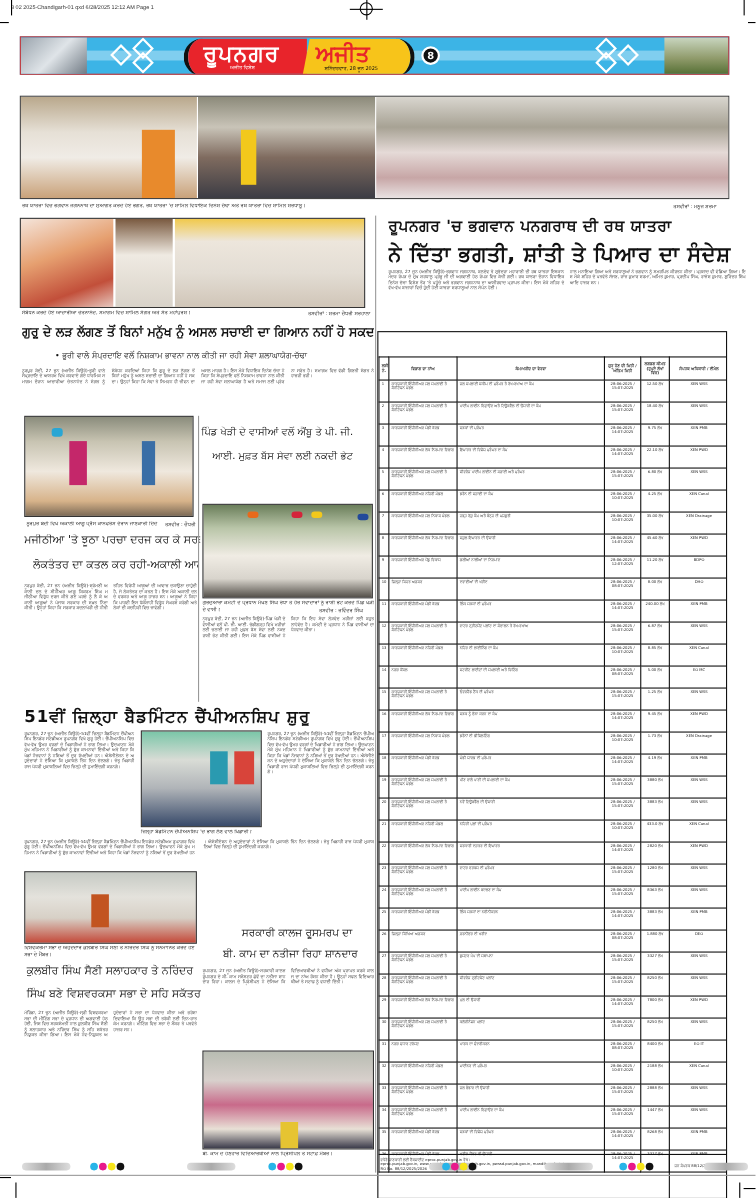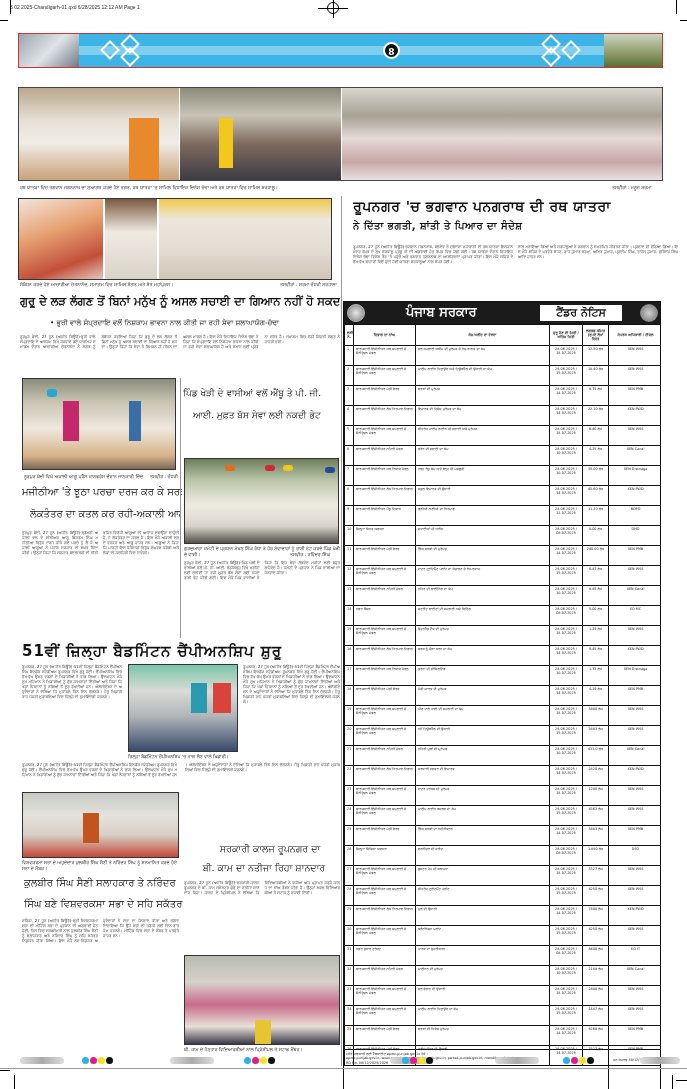--- a/index.html
+++ b/index.html
@@ -59,20 +59,28 @@
 
 <div class="abs mast">
   <div class="abs pic-l"></div>
   <div class="abs band"></div>
   <div class="abs diam" style="left:84px;top:9px"></div>
   <div class="abs diam" style="left:104px;top:3px"></div>
   <div class="abs diam" style="left:104px;top:16px"></div>
   <div class="abs diam" style="left:545px;top:9px"></div>
   <div class="abs diam" style="left:525px;top:3px"></div>
   <div class="abs diam" style="left:525px;top:16px"></div>
+  <div class="abs pill">
+    <div class="abs red"></div>
+    <div class="abs yel"></div>
+    <div class="abs t1">ਰੂਪਨਗਰ</div>
+    <div class="abs t2">ਅਜੀਤ</div>
+    <div class="abs sub1">ਅਜੀਤ ਵਿਸ਼ੇਸ਼</div>
+    <div class="abs sub2">ਸ਼ਨਿੱਚਰਵਾਰ, 28 ਜੂਨ 2025</div>
+  </div>
   <div class="abs pgno">8</div>
   <div class="abs pic-r"></div>
 </div>
 
 <div class="abs photo" style="left:18px;top:87px;width:645px;height:94px;border:1px solid #444">
   <div class="abs" style="left:0;top:0;width:160px;height:92px;background:linear-gradient(180deg,#b9a88c 0%,#e6e0d6 35%,#f0ece6 60%,#c9a27a 100%)"></div>
   <div class="abs" style="left:110px;top:30px;width:30px;height:62px;background:#e88a2c"></div>
   <div class="abs" style="left:161px;top:0;width:161px;height:92px;background:linear-gradient(180deg,#8c8a7a 0%,#c9c4b8 30%,#7f6b5f 60%,#3c3c44 100%)"></div>
   <div class="abs" style="left:200px;top:30px;width:14px;height:50px;background:#f2c81c"></div>
   <div class="abs" style="left:323px;top:0;width:322px;height:92px;background:linear-gradient(180deg,#d9d6cf 0%,#a7a294 30%,#e5dad7 55%,#c7a6a6 80%,#e9e2e2 100%)"></div>
@@ -85,21 +93,21 @@
   <div class="abs" style="left:86px;top:0;width:52px;height:82px;background:linear-gradient(180deg,#7a5a40 0%,#efeae2 40%,#d8d2c8 100%)"></div>
   <div class="abs" style="left:140px;top:0;width:174px;height:82px;background:linear-gradient(180deg,#f1c94c 0%,#ede6dc 25%,#e3ddd4 60%,#cfc4b6 100%)"></div>
 </div>
 <div class="abs cap" style="left:20px;top:282px;width:250px">ਸੰਬੋਧਨ ਕਰਦੇ ਹੋਏ ਆਚਾਰੀਆ ਚੇਤਨਾਨੰਦ, ਸਮਾਗਮ ਵਿਚ ਸ਼ਾਮਿਲ ਸੰਗਤ ਅਤੇ ਸੰਤ ਮਹਾਂਪੁਰਸ਼।</div>
 <div class="abs credit" style="left:280px;top:282px;width:60px;white-space:nowrap;overflow:hidden">ਤਸਵੀਰਾਂ : ਸ਼ਰਮਾ ਚੌਧਰੀ ਸਰਹਾਲਾ</div>
 <div class="abs hl" style="left:20px;top:294px;width:320px;font-size:11.5px">ਗੁਰੂ ਦੇ ਲੜ ਲੱਗਣ ਤੋਂ ਬਿਨਾਂ ਮਨੁੱਖ ਨੂੰ ਅਸਲ ਸਚਾਈ ਦਾ ਗਿਆਨ ਨਹੀਂ ਹੋ ਸਕਦਾ-ਆਚਾਰਿਆ ਚੇਤਨਾਨੰਦ</div>
 <div class="abs hl" style="left:50px;top:318px;width:290px;font-size:7.2px;font-weight:normal">• ਭੂਰੀ ਵਾਲੇ ਸੰਪ੍ਰਦਾਇ ਵਲੋਂ ਨਿਸ਼ਕਾਮ ਭਾਵਨਾ ਨਾਲ ਕੀਤੀ ਜਾ ਰਹੀ ਸੇਵਾ ਸ਼ਲਾਘਾਯੋਗ-ਚੱਢਾ</div>
 <div class="abs body" style="left:20px;top:334px;width:320px;height:43px;column-count:4;column-gap:6px">ਨੂਰਪੁਰ ਬੇਦੀ, 27 ਜੂਨ (ਅਜੀਤ ਬਿਊਰੋ)-ਭੂਰੀ ਵਾਲੇ ਸੰਪ੍ਰਦਾਇ ਦੇ ਆਸ਼ਰਮ ਵਿਖੇ ਕਰਵਾਏ ਗਏ ਧਾਰਮਿਕ ਸਮਾਗਮ ਦੌਰਾਨ ਆਚਾਰੀਆ ਚੇਤਨਾਨੰਦ ਨੇ ਸੰਗਤ ਨੂੰ ਸੰਬੋਧਨ ਕਰਦਿਆਂ ਕਿਹਾ ਕਿ ਗੁਰੂ ਦੇ ਲੜ ਲੱਗਣ ਤੋਂ ਬਿਨਾਂ ਮਨੁੱਖ ਨੂੰ ਅਸਲ ਸਚਾਈ ਦਾ ਗਿਆਨ ਨਹੀਂ ਹੋ ਸਕਦਾ। ਉਨ੍ਹਾਂ ਕਿਹਾ ਕਿ ਸੇਵਾ ਤੇ ਸਿਮਰਨ ਹੀ ਜੀਵਨ ਦਾ ਅਸਲ ਮਾਰਗ ਹੈ। ਇਸ ਮੌਕੇ ਵਿਧਾਇਕ ਦਿਨੇਸ਼ ਚੱਢਾ ਨੇ ਕਿਹਾ ਕਿ ਸੰਪ੍ਰਦਾਇ ਵਲੋਂ ਨਿਸ਼ਕਾਮ ਭਾਵਨਾ ਨਾਲ ਕੀਤੀ ਜਾ ਰਹੀ ਸੇਵਾ ਸ਼ਲਾਘਾਯੋਗ ਹੈ ਅਤੇ ਸਮਾਜ ਲਈ ਪ੍ਰੇਰਨਾ ਸਰੋਤ ਹੈ। ਸਮਾਗਮ ਵਿਚ ਵੱਡੀ ਗਿਣਤੀ ਸੰਗਤ ਨੇ ਹਾਜ਼ਰੀ ਭਰੀ।</div>
 
 <div class="abs hl" style="left:353px;top:198px;width:330px;font-size:14px;letter-spacing:.5px">ਰੂਪਨਗਰ 'ਚ ਭਗਵਾਨ ਪਨਗਰਾਥ ਦੀ ਰਥ ਯਾਤਰਾ</div>
-<div class="abs hl" style="left:353px;top:220px;width:330px;font-size:10px;letter-spacing:.5px">ਨੇ ਦਿੱਤਾ ਭਗਤੀ, ਸ਼ਾਂਤੀ ਤੇ ਪਿਆਰ ਦਾ ਸੰਦੇਸ਼</div>
+<div class="abs hl" style="left:353px;top:220px;width:330px;font-size:19px;letter-spacing:.5px">ਨੇ ਦਿੱਤਾ ਭਗਤੀ, ਸ਼ਾਂਤੀ ਤੇ ਪਿਆਰ ਦਾ ਸੰਦੇਸ਼</div>
 <div class="abs body" style="left:353px;top:244px;width:160px;height:50px">ਰੂਪਨਗਰ, 27 ਜੂਨ (ਅਜੀਤ ਬਿਊਰੋ)-ਭਗਵਾਨ ਜਗਨਨਾਥ, ਬਲਦੇਵ ਤੇ ਸੁਭੱਦਰਾ ਮਹਾਰਾਣੀ ਦੀ ਰਥ ਯਾਤਰਾ ਇਸਕਾਨ ਮੰਦਰ ਰੋਪੜ ਦੇ ਮੁੱਖ ਸ਼ਰਧਾਲੂ ਪ੍ਰਭੂ ਜੀ ਦੀ ਅਗਵਾਈ ਹੇਠ ਰੋਪੜ ਵਿਚ ਕੱਢੀ ਗਈ। ਰਥ ਯਾਤਰਾ ਦੌਰਾਨ ਵਿਧਾਇਕ ਦਿਨੇਸ਼ ਚੱਢਾ ਵਿਸ਼ੇਸ਼ ਤੌਰ 'ਤੇ ਪਹੁੰਚੇ ਅਤੇ ਭਗਵਾਨ ਜਗਨਨਾਥ ਦਾ ਆਸ਼ੀਰਵਾਦ ਪ੍ਰਾਪਤ ਕੀਤਾ। ਇਸ ਮੌਕੇ ਸ਼ਹਿਰ ਦੇ ਵੱਖ-ਵੱਖ ਬਾਜ਼ਾਰਾਂ ਵਿਚੋਂ ਹੁੰਦੀ ਹੋਈ ਯਾਤਰਾ ਸ਼ਰਧਾਲੂਆਂ ਨਾਲ ਸੰਪੰਨ ਹੋਈ।</div>
 <div class="abs body" style="left:518px;top:244px;width:160px;height:50px">ਨਾਲ ਮਨਾਇਆ ਗਿਆ ਅਤੇ ਸ਼ਰਧਾਲੂਆਂ ਨੇ ਭਗਵਾਨ ਨੂੰ ਸਮਰਪਿਤ ਕੀਰਤਨ ਕੀਤਾ। ਪ੍ਰਸ਼ਾਦ ਵੀ ਵੰਡਿਆ ਗਿਆ। ਇਸ ਮੌਕੇ ਸ਼ਹਿਰ ਦੇ ਪਤਵੰਤੇ ਸੱਜਣ, ਰਾਜ ਕੁਮਾਰ ਸ਼ਰਮਾ, ਅਮਿਤ ਕੁਮਾਰ, ਪ੍ਰਦੀਪ ਸਿੰਘ, ਰਾਜੇਸ਼ ਕੁਮਾਰ, ਸੁਰਿੰਦਰ ਸਿੰਘ ਆਦਿ ਹਾਜ਼ਰ ਸਨ।</div>
 
 <div class="abs photo" style="left:22px;top:378px;width:154px;height:92px;background:linear-gradient(180deg,#8a8c7c 0%,#c8c4b2 25%,#efe8de 55%,#d7b38a 85%,#7c6a56 100%)">
   <div class="abs" style="left:24px;top:10px;width:10px;height:8px;background:#2aa6d4;border-radius:3px"></div>
   <div class="abs" style="left:40px;top:22px;width:16px;height:40px;background:#c4276a"></div>
   <div class="abs" style="left:106px;top:22px;width:12px;height:40px;background:#3a6ea6"></div>
 </div>
 <div class="abs cap" style="left:24px;top:474px;width:120px">ਨੂਰਪੁਰ ਬੇਦੀ ਵਿਖੇ ਅਕਾਲੀ ਆਗੂ ਪ੍ਰੈੱਸ ਕਾਨਫਰੰਸ ਦੌਰਾਨ ਜਾਣਕਾਰੀ ਦਿੰਦੇ ਹੋਏ।</div>
 <div class="abs credit" style="left:150px;top:474px">ਤਸਵੀਰ : ਚੌਧਰੀ</div>
@@ -131,35 +139,29 @@
 <div class="abs body" style="left:22px;top:762px;width:318px;height:26px;column-count:2;column-gap:8px">ਰੂਪਨਗਰ, 27 ਜੂਨ (ਅਜੀਤ ਬਿਊਰੋ)-51ਵੀਂ ਜ਼ਿਲ੍ਹਾ ਬੈਡਮਿੰਟਨ ਚੈਂਪੀਅਨਸ਼ਿਪ ਇਨਡੋਰ ਸਟੇਡੀਅਮ ਰੂਪਨਗਰ ਵਿਖੇ ਸ਼ੁਰੂ ਹੋਈ। ਚੈਂਪੀਅਨਸ਼ਿਪ ਵਿਚ ਵੱਖ-ਵੱਖ ਉਮਰ ਵਰਗਾਂ ਦੇ ਖਿਡਾਰੀਆਂ ਨੇ ਭਾਗ ਲਿਆ। ਉਦਘਾਟਨ ਮੌਕੇ ਮੁੱਖ ਮਹਿਮਾਨ ਨੇ ਖਿਡਾਰੀਆਂ ਨੂੰ ਸ਼ੁੱਭ ਕਾਮਨਾਵਾਂ ਦਿੱਤੀਆਂ ਅਤੇ ਕਿਹਾ ਕਿ ਖੇਡਾਂ ਨੌਜਵਾਨਾਂ ਨੂੰ ਨਸ਼ਿਆਂ ਤੋਂ ਦੂਰ ਰੱਖਦੀਆਂ ਹਨ। ਐਸੋਸੀਏਸ਼ਨ ਦੇ ਅਹੁਦੇਦਾਰਾਂ ਨੇ ਦੱਸਿਆ ਕਿ ਮੁਕਾਬਲੇ ਤਿੰਨ ਦਿਨ ਚੱਲਣਗੇ। ਜੇਤੂ ਖਿਡਾਰੀ ਰਾਜ ਪੱਧਰੀ ਮੁਕਾਬਲਿਆਂ ਵਿਚ ਜ਼ਿਲ੍ਹੇ ਦੀ ਨੁਮਾਇੰਦਗੀ ਕਰਨਗੇ।</div>
 
 <div class="abs photo" style="left:22px;top:792px;width:157px;height:66px;background:linear-gradient(180deg,#c6cac4 0%,#e4e2dc 35%,#d7d0c6 65%,#c44a3a 100%)">
   <div class="abs" style="left:60px;top:20px;width:16px;height:30px;background:#c25420"></div>
 </div>
 <div class="abs cap" style="left:22px;top:860px;width:160px;white-space:normal;height:12px">ਵਿਸ਼ਵਕਰਮਾ ਸਭਾ ਦੇ ਅਹੁਦੇਦਾਰ ਕੁਲਬੀਰ ਸਿੰਘ ਸੈਣੀ ਤੇ ਨਰਿੰਦਰ ਸਿੰਘ ਨੂੰ ਸਨਮਾਨਿਤ ਕਰਦੇ ਹੋਏ ਸਭਾ ਦੇ ਮੈਂਬਰ।</div>
 <div class="abs hl" style="left:24px;top:877px;width:160px;font-size:10px;font-weight:normal">ਕੁਲਬੀਰ ਸਿੰਘ ਸੈਣੀ ਸਲਾਹਕਾਰ ਤੇ ਨਰਿੰਦਰ</div>
 <div class="abs hl" style="left:24px;top:898px;width:160px;font-size:10px;font-weight:normal">ਸਿੰਘ ਬਣੇ ਵਿਸ਼ਵਰਕਸਾ ਸਭਾ ਦੇ ਸਹਿ ਸਕੱਤਰ</div>
 <div class="abs body" style="left:22px;top:918px;width:157px;height:132px;column-count:2;column-gap:5px">ਮੋਰਿੰਡਾ, 27 ਜੂਨ (ਅਜੀਤ ਬਿਊਰੋ)-ਸ੍ਰੀ ਵਿਸ਼ਵਕਰਮਾ ਸਭਾ ਦੀ ਮੀਟਿੰਗ ਸਭਾ ਦੇ ਪ੍ਰਧਾਨ ਦੀ ਅਗਵਾਈ ਹੇਠ ਹੋਈ, ਜਿਸ ਵਿਚ ਸਰਬਸੰਮਤੀ ਨਾਲ ਕੁਲਬੀਰ ਸਿੰਘ ਸੈਣੀ ਨੂੰ ਸਲਾਹਕਾਰ ਅਤੇ ਨਰਿੰਦਰ ਸਿੰਘ ਨੂੰ ਸਹਿ ਸਕੱਤਰ ਨਿਯੁਕਤ ਕੀਤਾ ਗਿਆ। ਇਸ ਮੌਕੇ ਨਵ-ਨਿਯੁਕਤ ਅਹੁਦੇਦਾਰਾਂ ਨੇ ਸਭਾ ਦਾ ਧੰਨਵਾਦ ਕੀਤਾ ਅਤੇ ਭਰੋਸਾ ਦਿਵਾਇਆ ਕਿ ਉਹ ਸਭਾ ਦੀ ਤਰੱਕੀ ਲਈ ਦਿਨ-ਰਾਤ ਕੰਮ ਕਰਨਗੇ। ਮੀਟਿੰਗ ਵਿਚ ਸਭਾ ਦੇ ਮੈਂਬਰ ਤੇ ਪਤਵੰਤੇ ਹਾਜ਼ਰ ਸਨ।</div>
 
-<div class="abs hl" style="left:200px;top:843px;width:140px;font-size:9.5px;font-weight:normal;text-align:center">ਸਰਕਾਰੀ ਕਾਲਜ ਰੂਪਨਗਰ ਦਾ</div>
+<div class="abs hl" style="left:200px;top:843px;width:140px;font-size:9.5px;font-weight:normal;text-align:center">ਸਰਕਾਰੀ ਕਾਲਜ ਰੂਸਮਰਪ ਦਾ</div>
 <div class="abs hl" style="left:188px;top:862px;width:152px;font-size:9.5px;font-weight:normal;text-align:center">ਬੀ. ਕਾਮ ਦਾ ਨਤੀਜਾ ਰਿਹਾ ਸ਼ਾਨਦਾਰ</div>
 <div class="abs body" style="left:184px;top:880px;width:156px;height:40px;column-count:2;column-gap:5px">ਰੂਪਨਗਰ, 27 ਜੂਨ (ਅਜੀਤ ਬਿਊਰੋ)-ਸਰਕਾਰੀ ਕਾਲਜ ਰੂਪਨਗਰ ਦੇ ਬੀ. ਕਾਮ ਸਮੈਸਟਰ ਛੇਵੇਂ ਦਾ ਨਤੀਜਾ ਸ਼ਾਨਦਾਰ ਰਿਹਾ। ਕਾਲਜ ਦੇ ਪ੍ਰਿੰਸੀਪਲ ਨੇ ਦੱਸਿਆ ਕਿ ਵਿਦਿਆਰਥੀਆਂ ਨੇ ਵਧੀਆ ਅੰਕ ਪ੍ਰਾਪਤ ਕਰਕੇ ਕਾਲਜ ਦਾ ਨਾਂਅ ਰੌਸ਼ਨ ਕੀਤਾ ਹੈ। ਉਨ੍ਹਾਂ ਸਫਲ ਵਿਦਿਆਰਥੀਆਂ ਤੇ ਸਟਾਫ਼ ਨੂੰ ਵਧਾਈ ਦਿੱਤੀ।</div>
 <div class="abs photo" style="left:184px;top:955px;width:156px;height:90px;background:linear-gradient(180deg,#b8bcb2 0%,#d8d0cc 30%,#c86a8a 55%,#e8e0d6 80%,#3a3a4a 100%)">
   <div class="abs" style="left:70px;top:64px;width:16px;height:24px;background:#e6c432"></div>
 </div>
 <div class="abs cap" style="left:184px;top:1047px;width:156px">ਬੀ. ਕਾਮ ਦੇ ਹੋਣਹਾਰ ਵਿਦਿਆਰਥੀਆਂ ਨਾਲ ਪ੍ਰਿੰਸੀਪਲ ਤੇ ਸਟਾਫ਼ ਮੈਂਬਰ।</div>
 
 <div class="abs tender">
-  <div class="abs tbar">
-    <div class="abs seal"></div>
-    <div class="abs pj">ਪੰਜਾਬ ਸਰਕਾਰ</div>
-    <div class="abs tn">ਟੈਂਡਰ ਨੋਟਿਸ</div>
-    <div class="abs seal2"></div>
-  </div>
   <table class="tt" id="tenderTable">
     <colgroup>
       <col style="width:9px">
         <col style="width:62px">
         <col style="width:134px">
         <col style="width:33px">
         <col style="width:26px">
         <col style="width:54px">
     </colgroup>
     <thead>

